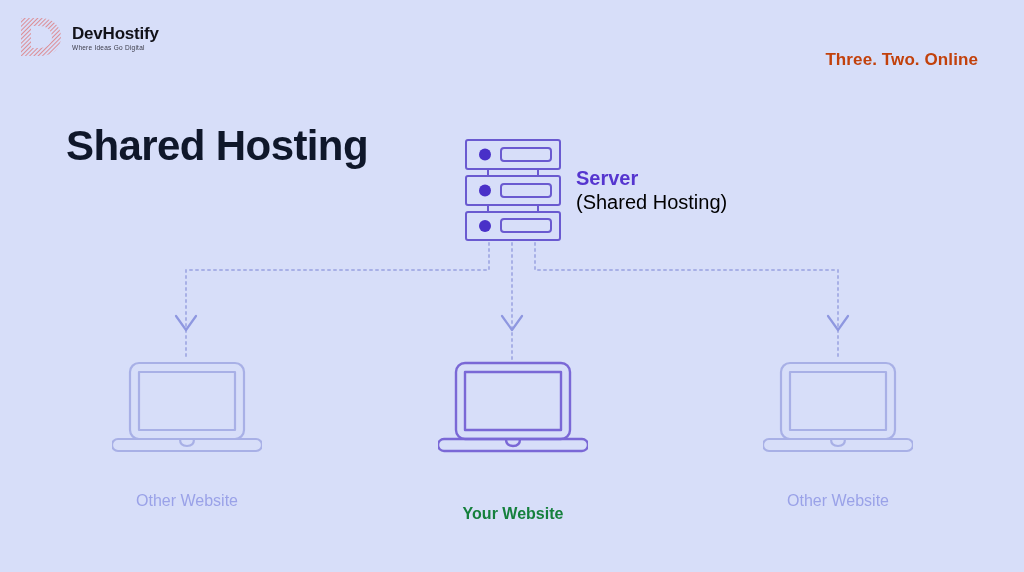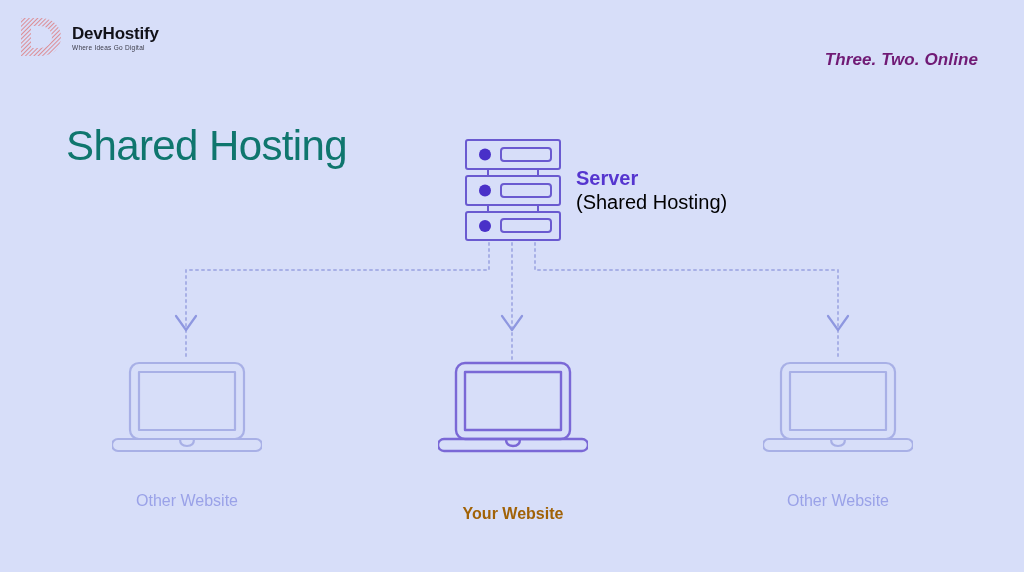--- a/index.html
+++ b/index.html
@@ -54,34 +54,33 @@
     margin-top: 3px;
     white-space: nowrap;
   }
 
   .tagline-right {
     position: absolute;
     right: 46px;
     top: 50px;
     font-size: 17px;
     font-weight: bold;
-    color: #701a75;
+    color: #c2410c;
     letter-spacing: 0.1px;
     white-space: nowrap;
-    font-style: italic;
   }
 
   
   .headline {
     position: absolute;
     left: 66px;
     top: 122px;
     font-size: 42px;
-    font-weight: normal;
-    color: #0f766e;
+    font-weight: bold;
+    color: #0f172a;
     letter-spacing: -0.6px;
     white-space: nowrap;
   }
 
   
   .server-wrap {
     position: absolute;
     left: 463px;
     top: 138px;
     width: 100px;
@@ -138,21 +137,21 @@
     margin-top: 32px;
     font-size: 16px;
     white-space: nowrap;
   }
   .node.left .node-label,
   .node.right .node-label {
     color: #9aa2e8;
     font-weight: normal;
   }
   .node.center .node-label {
-    color: #a16207;
+    color: #15803d;
     font-weight: bold;
     margin-top: 45px;
   }
 </style>
 </head>
 <body>
 
 <div id="stage">
 
   <div class="brand">

